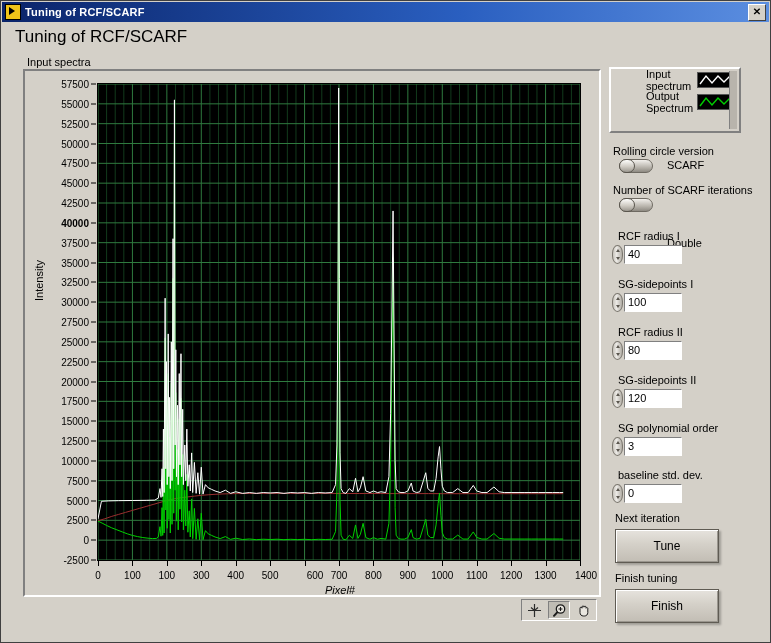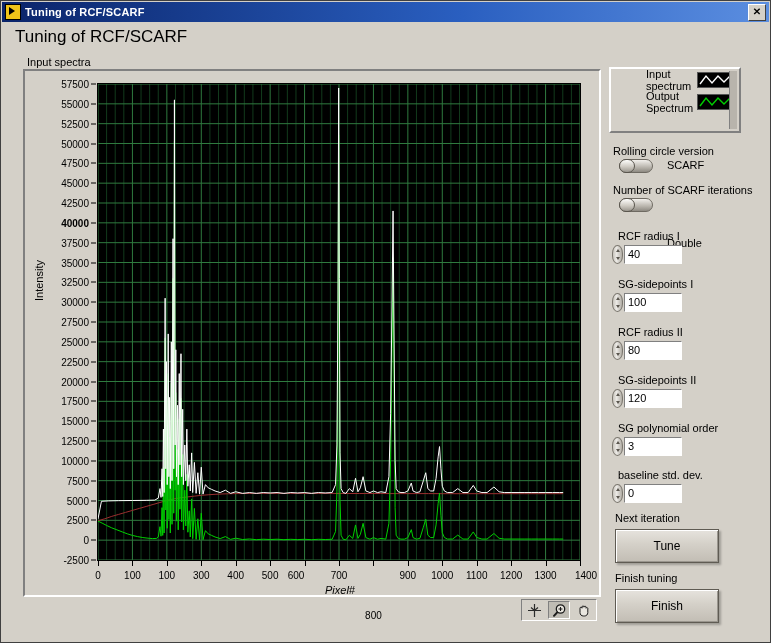--- a/index.html
+++ b/index.html
@@ -373,25 +373,25 @@
       <div class="xtick" style="left: 35.4286px;">100</div>
       <div class="xtickmark" style="left: 69.8571px;"></div>
       <div class="xtick" style="left: 69.8571px;">100</div>
       <div class="xtickmark" style="left: 104.286px;"></div>
       <div class="xtick" style="left: 104.286px;">300</div>
       <div class="xtickmark" style="left: 138.714px;"></div>
       <div class="xtick" style="left: 138.714px;">400</div>
       <div class="xtickmark" style="left: 173.143px;"></div>
       <div class="xtick" style="left: 173.143px;">500</div>
       <div class="xtickmark" style="left: 207.571px;"></div>
-      <div class="xtick" style="left: 199px; text-align: right;">600</div>
+      <div class="xtick" style="left: 218px; text-align: right;">600</div>
       <div class="xtickmark" style="left: 242px;"></div>
       <div class="xtick" style="left: 242px;">700</div>
       <div class="xtickmark" style="left: 276.429px;"></div>
-      <div class="xtick" style="left: 276.429px; margin-top: 40px;">800</div>
+      <div class="xtick" style="left: 276.429px;">800</div>
       <div class="xtickmark" style="left: 310.857px;"></div>
       <div class="xtick" style="left: 310.857px;">900</div>
       <div class="xtickmark" style="left: 345.286px;"></div>
       <div class="xtick" style="left: 345.286px;">1000</div>
       <div class="xtickmark" style="left: 379.714px;"></div>
       <div class="xtick" style="left: 379.714px;">1100</div>
       <div class="xtickmark" style="left: 414.143px;"></div>
       <div class="xtick" style="left: 414.143px;">1200</div>
       <div class="xtickmark" style="left: 448.571px;"></div>
       <div class="xtick" style="left: 448.571px;">1300</div>

